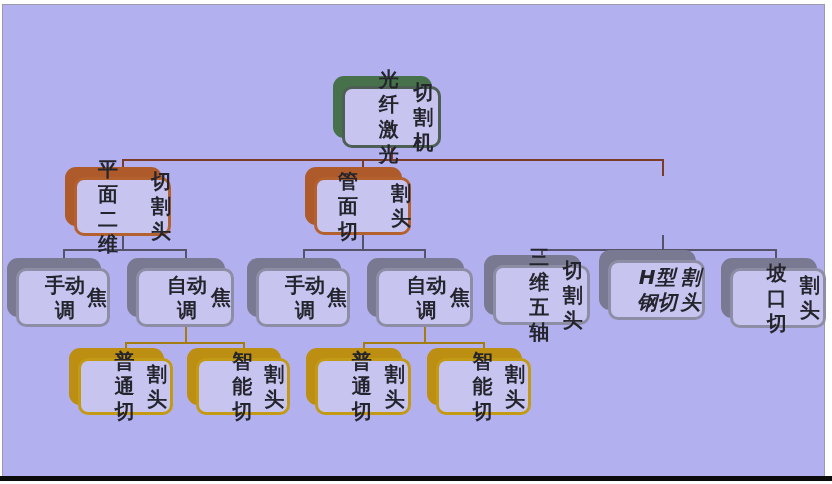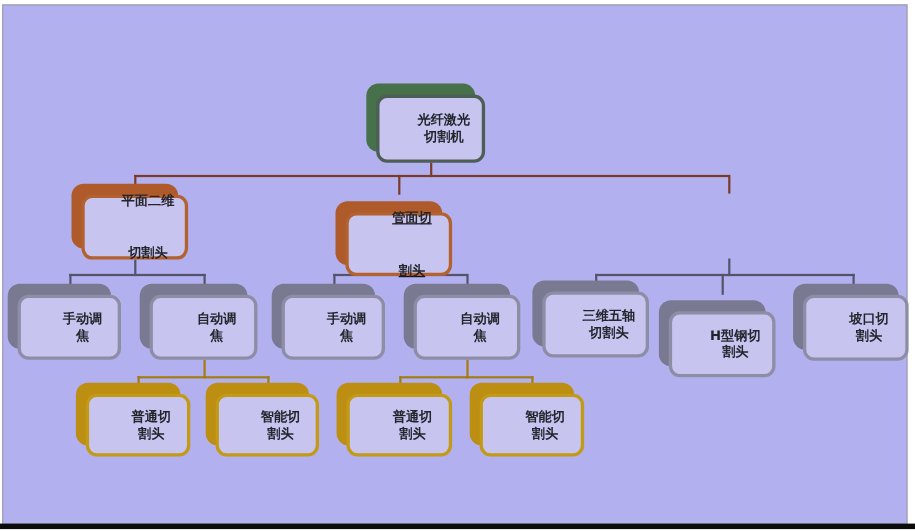--- a/index.html
+++ b/index.html
@@ -7,38 +7,38 @@
           font-family:"DejaVu Sans",sans-serif;}
   .panel{position:absolute;left:2px;top:4px;width:821px;height:471px;
          background:#b3b0ef;border:1px solid #9a9aa8;}
   .bottom-bar{position:absolute;left:0;top:476px;width:832px;height:5px;background:#0b0b0b;}
 
   
   .node{position:absolute;cursor:default;}
   .node .shadow{position:absolute;left:-9px;top:-10px;width:100%;height:100%;border-radius:11px;}
   .node .face{position:relative;width:100%;height:100%;box-sizing:border-box;border-radius:10px;
               background:#c7c5f0;border:3px solid #888;
-              display:flex;flex-direction:column;align-items:center;justify-content:center;
-              font-size:12px;font-weight:600;color:#24242c;line-height:1.25;text-align:center;padding-left:24px;}
+              display:flex;flex-direction:row;align-items:center;justify-content:center;
+              font-size:20px;font-weight:600;color:#24242c;line-height:1.25;text-align:center;padding-left:24px;}
   .green  .shadow{background:#46714b;}  .green  .face{border-color:#4d5f55;}
   .orange .shadow{background:#ae5a2b;}  .orange .face{border-color:#b2612f;gap:33px;}
   .gray   .shadow{background:#7a7992;}  .gray   .face{border-color:#8e8da6;}
   .gold   .shadow{background:#bc8e11;}  .gold   .face{border-color:#c29a16;}
 
   
   .p-root      {left:339px;top:81px; width:99px;height:62px;}
   .p-plane     {left:71px; top:172px;width:97px;height:59px;}
-  .p-tube      {left:311px;top:188px;width:97px;height:58px;text-decoration:underline;}
+  .p-tube      {left:311px;top:172px;width:97px;height:58px;}
   .p-threed    {left:611px;top:171px;width:97px;height:59px;}
   .p-pl-manual {left:13px; top:263px;width:94px;height:59px;}
   .p-pl-auto   {left:133px;top:263px;width:98px;height:59px;}
   .p-tu-manual {left:253px;top:263px;width:94px;height:59px;}
   .p-tu-auto   {left:373px;top:263px;width:97px;height:59px;}
   .p-fiveaxis  {left:490px;top:260px;width:97px;height:60px;}
-  .p-hbeam     {left:605px;top:278px;width:97px;height:60px;}
+  .p-hbeam     {left:605px;top:255px;width:97px;height:60px;font-style:italic;}
   .p-bevel     {left:727px;top:263px;width:96px;height:60px;}
   .p-pl-ord    {left:75px; top:353px;width:95px;height:57px;}
   .p-pl-smart  {left:193px;top:353px;width:94px;height:57px;}
   .p-tu-ord    {left:312px;top:353px;width:96px;height:57px;}
   .p-tu-smart  {left:433px;top:353px;width:95px;height:57px;}
 
   
   .cl{position:absolute;}
   .c-red {background:#7c3a28;}
   .c-gray{background:#54536a;}

